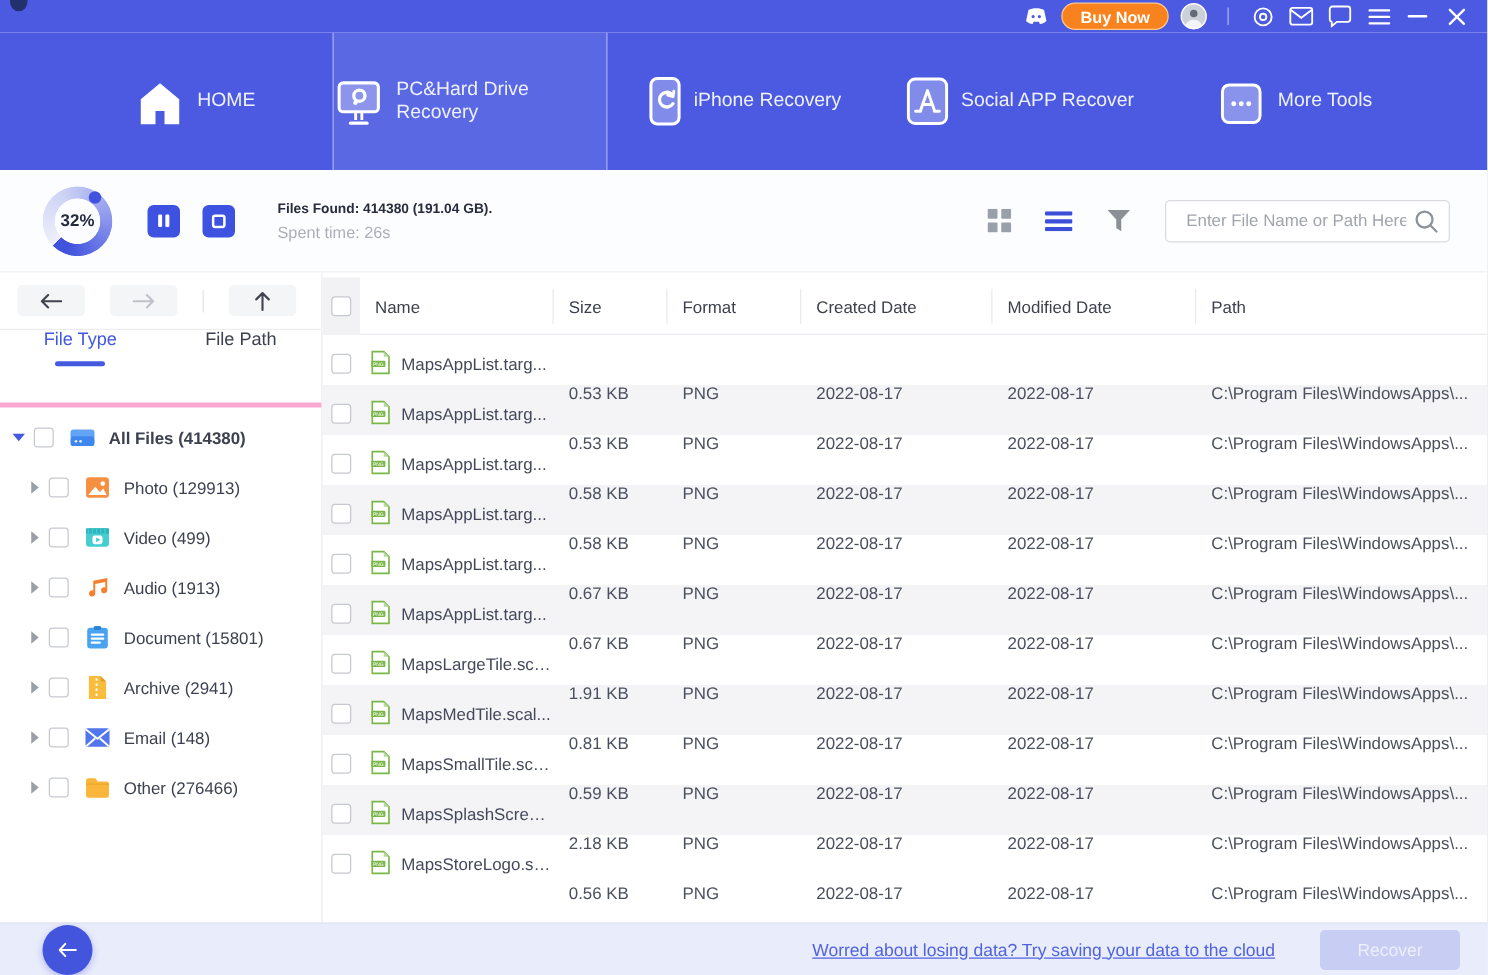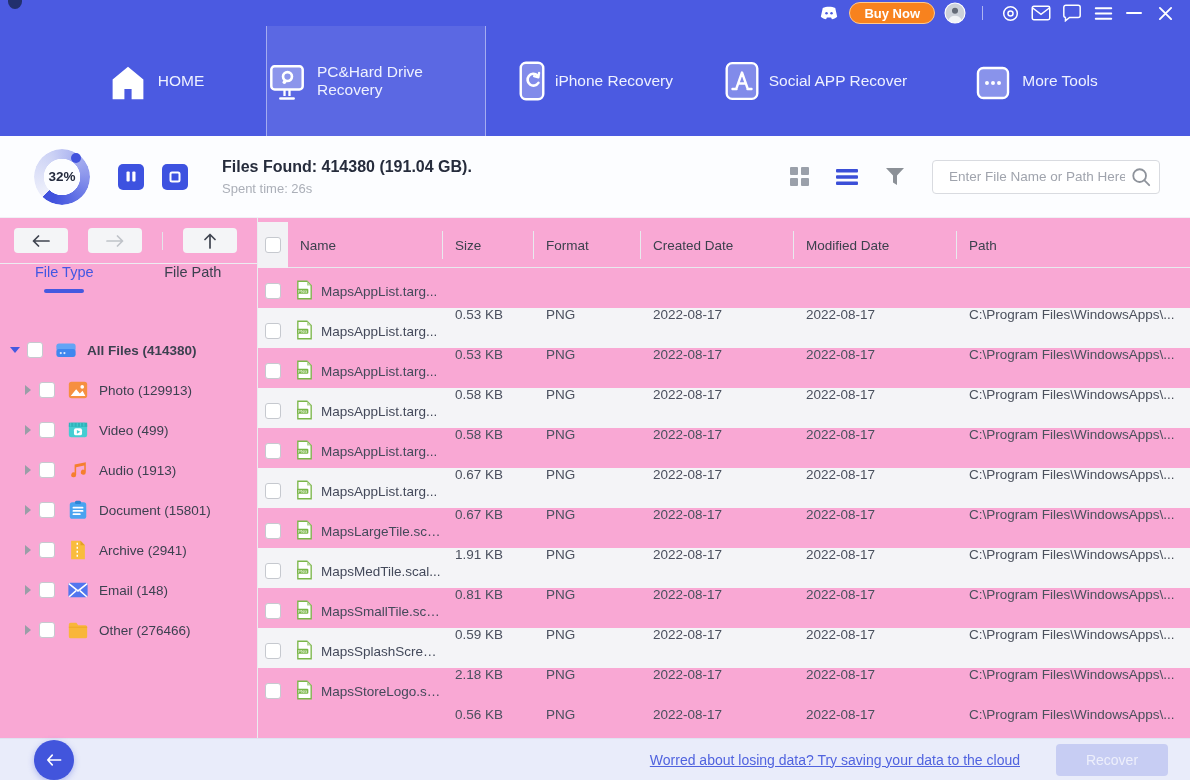--- a/index.html
+++ b/index.html
@@ -1,17 +1,17 @@
 <!DOCTYPE html>
 <html><head>
 <meta charset="utf-8">
 <style>
   html,body{margin:0;padding:0;background:#dfe3ee;}
   *{box-sizing:border-box;font-family:"Liberation Sans", sans-serif;}
-  .app{position:relative;width:1190px;height:780px;background:#f9a8d4;overflow:hidden;}
+  .app{position:relative;width:1190px;height:780px;background:#ffffff;overflow:hidden;}
 
   
   .bluezone{background:#4b5ae1;}
   .titlebar{height:26px;display:flex;align-items:center;justify-content:flex-end;padding-right:14px;position:relative;}
   .logo-mark{position:absolute;left:8px;top:0px;width:14px;height:9px;background:#22306e;border-radius:0 0 60% 60%/0 0 100% 100%;}
   .tb-ic{width:22px;height:22px;display:flex;align-items:center;justify-content:center;margin-left:9px;cursor:pointer;}
   .tb-ic svg{display:block;}
   .buy-now{height:22px;padding:0 14px;margin-left:9px;border-radius:12px;background:#f8821e;border:1px solid #ffc98a;color:#fff;font-size:13px;font-weight:700;display:flex;align-items:center;cursor:pointer;}
   .tb-divider{width:1px;height:14px;background:rgba(255,255,255,.55);margin-left:16px;margin-right:7px;}
 
@@ -27,21 +27,21 @@
   .ring{position:absolute;inset:0;border-radius:50%;
     background:conic-gradient(from 225deg,#eef0fb 0deg,#ccd2f5 110deg,#8د97ec 0deg,#8d97ec 220deg,#5b6be4 290deg,#4152dd 335deg,#4152dd 360deg);
     -webkit-mask:radial-gradient(closest-side,transparent 64%,#000 66%);
             mask:radial-gradient(closest-side,transparent 64%,#000 66%);}
   .ring-cap{position:absolute;width:10px;height:10px;border-radius:50%;background:#4152dd;left:37px;top:4px;}
   .ring-label{position:absolute;inset:0;display:flex;align-items:center;justify-content:center;font-size:13.5px;font-weight:700;color:#232a3d;}
   .scan-btn{width:26px;height:26px;border-radius:5px;background:#3d52e0;display:flex;align-items:center;justify-content:center;cursor:pointer;flex:0 0 auto;}
   .scan-btn.pause{margin-left:28px;}
   .scan-btn.stop{margin-left:18px;}
   .scan-text{margin-left:34px;}
-  .files-found{font-size:16px;font-weight:700;color:#262c3c;}
+  .files-found{font-size:11px;font-weight:700;color:#262c3c;}
   .spent{font-size:13px;color:#abafb8;margin-top:5px;}
   .tool-spacer{flex:1;}
   .view-ic{width:22px;height:22px;display:flex;align-items:center;justify-content:center;margin-left:26px;cursor:pointer;}
   .searchbox{position:relative;margin-left:26px;margin-right:14px;}
   .searchbox input{width:228px;height:34px;border:1px solid #d9dbe0;border-radius:4px;padding:0 34px 0 16px;font-size:13.5px;color:#3c4150;outline:none;background:#fff;}
   .searchbox input::placeholder{color:#a0a4ad;}
   .search-glass{position:absolute;right:9px;top:7px;cursor:pointer;}
 
   
   .content{display:flex;height:520px;}

